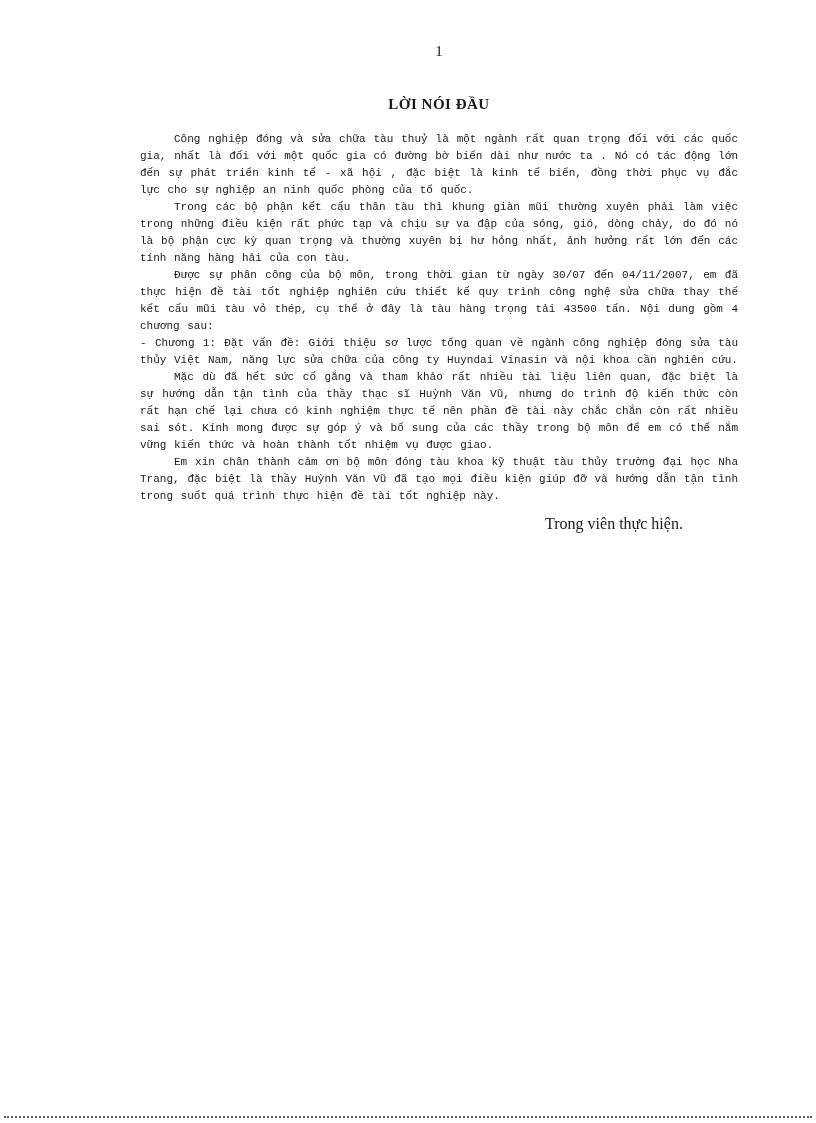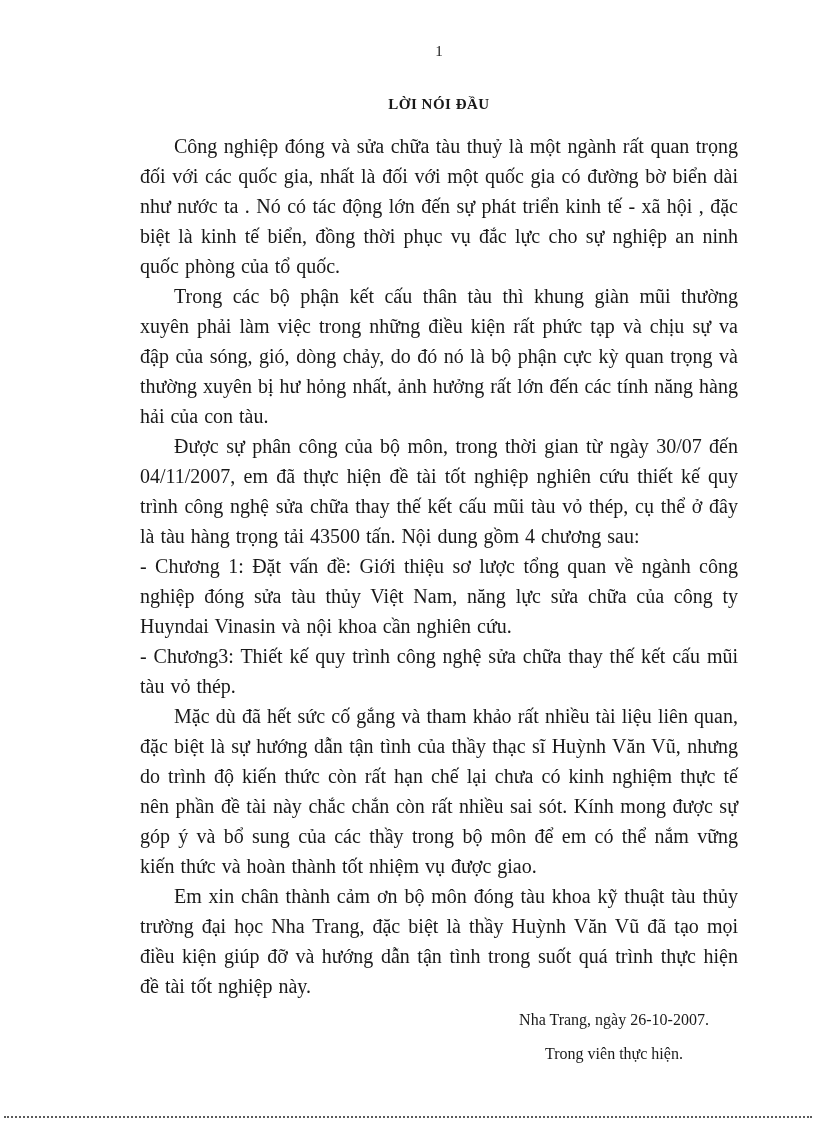--- a/index.html
+++ b/index.html
@@ -26,25 +26,26 @@
     margin: 0 0 36px 0;
   }
   .doc-title {
     text-align: center;
     font-size: 15px;
     font-weight: bold;
     letter-spacing: 0.5px;
     margin: 0 0 18px 0;
   }
   .para {
-    font-size: 20px;
-    line-height: 30px;
+    font-size: 11px;
+    line-height: 17px;
     text-align: justify;
     margin: 0;
     word-spacing: 1px;
+    font-family: Liberation Mono, monospace;
   }
   .para.indent {
     text-indent: 34px;
   }
   .signature {
     width: 244px;
     margin-left: auto;
     margin-right: 2px;
     margin-top: 2px;
     text-align: center;
@@ -74,27 +75,25 @@
 
   <p class="para indent">Công nghiệp đóng và sửa chữa tàu thuỷ là một ngành rất quan trọng đối với các quốc gia, nhất là đối với một quốc gia có đường bờ biển dài như nước ta . Nó có tác động lớn đến sự phát triển kinh tế - xã hội , đặc biệt là kinh tế biển, đồng thời phục vụ đắc lực cho sự nghiệp an ninh quốc phòng của tổ quốc.</p>
 
   <p class="para indent">Trong các bộ phận kết cấu thân tàu thì khung giàn mũi thường xuyên phải làm việc trong những điều kiện rất phức tạp và chịu sự va đập của sóng, gió, dòng chảy, do đó nó là bộ phận cực kỳ quan trọng và thường xuyên bị hư hỏng nhất, ảnh hưởng rất lớn đến các tính năng hàng hải của con tàu.</p>
 
   <p class="para indent">Được sự phân công của bộ môn, trong thời gian từ ngày 30/07 đến 04/11/2007, em đã thực hiện đề tài tốt nghiệp nghiên cứu thiết kế quy trình công nghệ sửa chữa thay thế kết cấu mũi tàu vỏ thép, cụ thể ở đây là tàu hàng trọng tải 43500 tấn. Nội dung gồm 4 chương sau:</p>
 
   <p class="para">- Chương 1: Đặt vấn đề: Giới thiệu sơ lược tổng quan về ngành công nghiệp đóng sửa tàu thủy Việt Nam, năng lực sửa chữa của công ty Huyndai Vinasin và nội khoa cần nghiên cứu.</p>
 
 
-  <p class="para">- Chương3: Thiết kế quy trình công nghệ sửa chữa thay thế kết cấu mũi tàu vỏ thép.</p>
 
 
   <p class="para indent">Mặc dù đã hết sức cố gắng và tham khảo rất nhiều tài liệu liên quan, đặc biệt là sự hướng dẫn tận tình của thầy thạc sĩ Huỳnh Văn Vũ, nhưng do trình độ kiến thức còn rất hạn chế lại chưa có kinh nghiệm thực tế nên phần đề tài này chắc chắn còn rất nhiều sai sót. Kính mong được sự góp ý và bổ sung của các thầy trong bộ môn để em có thể nắm vững kiến thức và hoàn thành tốt nhiệm vụ được giao.</p>
 
   <p class="para indent">Em xin chân thành cảm ơn bộ môn đóng tàu khoa kỹ thuật tàu thủy trường đại học Nha Trang, đặc biệt là thầy Huỳnh Văn Vũ đã tạo mọi điều kiện giúp đỡ và hướng dẫn tận tình trong suốt quá trình thực hiện đề tài tốt nghiệp này.</p>
 
   <div class="signature">
-    <div>Nha Trang, ngày 26-10-2007.</div>
     <div>Trong viên thực hiện.</div>
   </div>
 
   <div class="footer-dotted"></div>
 
 </div>
 
 </body></html>

